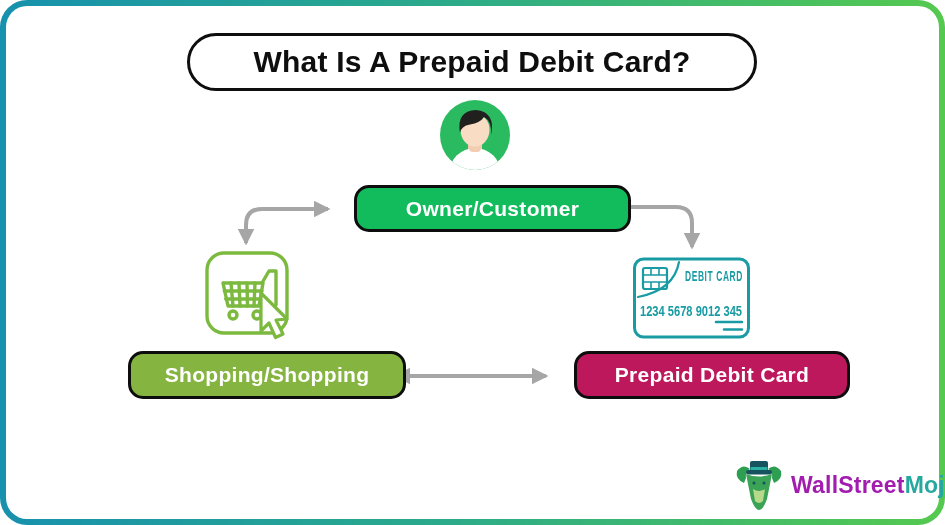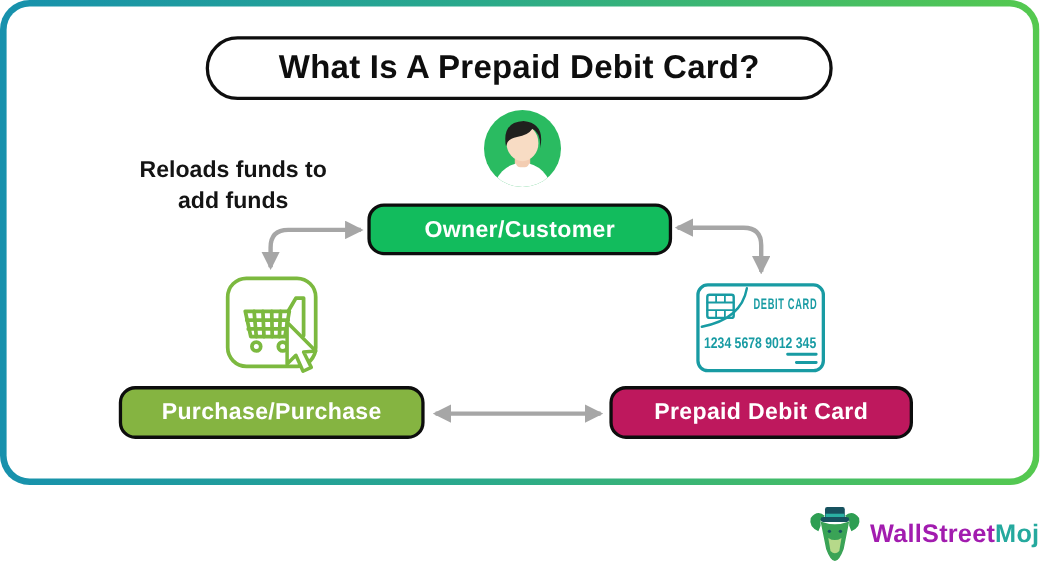--- a/index.html
+++ b/index.html
@@ -1,25 +1,25 @@
 <!DOCTYPE html>
 <html><head>
 <meta charset="utf-8">
 <style>
   * { margin:0; padding:0; box-sizing:border-box; }
   html,body { width:945px; height:525px; background:#ffffff; font-family:"Liberation Sans", sans-serif; overflow:hidden; }
-  .frame { position:relative; width:945px; height:441px; }
+  .frame { position:relative; width:945px; height:525px; }
   .frame-bg { position:absolute; inset:0; border-radius:27px; background:linear-gradient(90deg,#1791ad 0%,#2aa98c 45%,#55c94f 100%); }
   .canvas-bg { position:absolute; inset:6px; border-radius:21px; background:#ffffff; }
   .abs { position:absolute; }
   .title-pill { left:187px; top:33px; width:570px; height:58px; border:3px solid #0e0e0e; border-radius:30px;
     display:flex; align-items:center; justify-content:center; background:#fff; z-index:3; }
   .title-pill span { font-size:30px; font-weight:800; color:#0e0e0e; letter-spacing:.2px; }
   .node { display:flex; align-items:center; justify-content:center; border:3px solid #0d0d0d; border-radius:15px;
-    color:#ffffff; font-weight:700; font-size:21px; letter-spacing:.3px; z-index:3; }
+    color:#ffffff; font-weight:700; font-size:21px; letter-spacing:.3px; z-index:3;margin-left:20px; }
   .node-owner    { left:334px; top:185px; width:277px; height:47px; background:#12bc5d; }
   .node-purchase { left:108px; top:351px; width:278px; height:48px; background:#85b441; }
   .node-prepaid  { left:554px; top:351px; width:276px; height:48px; background:#be185d; }
   .annot { width:210px; text-align:center; font-size:21px; font-weight:700; color:#141414; line-height:28px; z-index:3; }
   .annot-left  { left:107px; top:141px; }
   .annot-right { left:643px; top:141px; }
   .annot span { display:block; }
   .avatar { left:440px; top:100px; width:70px; height:70px; z-index:3; }
   .arrows { left:0; top:0; width:945px; height:525px; z-index:2; }
   .cart-icon { left:203px; top:249px; width:94px; height:94px; z-index:3; }
@@ -61,30 +61,26 @@
     <circle cx="35" cy="35" r="35" fill="#2abb61"></circle>
     <g clip-path="url(#avclip)">
       <rect x="28" y="40" width="14" height="14" rx="5" fill="#f0c8ac"></rect>
       <ellipse cx="35" cy="74" rx="26" ry="26" fill="#ffffff"></ellipse>
       <rect x="29" y="41" width="12" height="11" rx="4" fill="#f3cdb2"></rect>
       <ellipse cx="35" cy="30" rx="14.5" ry="16.5" fill="#f8dcc4"></ellipse>
       <path d="M20 33 Q16 11 36 10 Q56 12 51 35 Q52 21 44 17 Q40 23 30 24.5 Q21 26 20 33 Z" fill="#20201e"></path>
     </g>
   </svg>
 
-  <div class="abs annot annot-left">
-    <span>Reloads funds to</span>
-    <span>add funds</span>
-  </div>
 
   <div class="abs node node-owner">
     <span>Owner/Customer</span>
   </div>
   <div class="abs node node-purchase">
-    <span>Purchase/Purchase</span>
+    <span>Shopping/Shopping</span>
   </div>
   <div class="abs node node-prepaid">
     <span>Prepaid Debit Card</span>
   </div>
 
   <svg class="abs cart-icon" viewBox="0 0 94 94">
     <g fill="none" stroke="#7cb93f" stroke-width="3.4" stroke-linecap="round" stroke-linejoin="round">
       <rect x="4" y="4" width="80" height="80" rx="17"></rect>
       <path d="M20 34 H60 L56 57 H25 Z"></path>
       <path d="M28 34 L30 57 M36 34 L37 57 M44 34 L44.5 57 M52 34 L51 57"></path>

